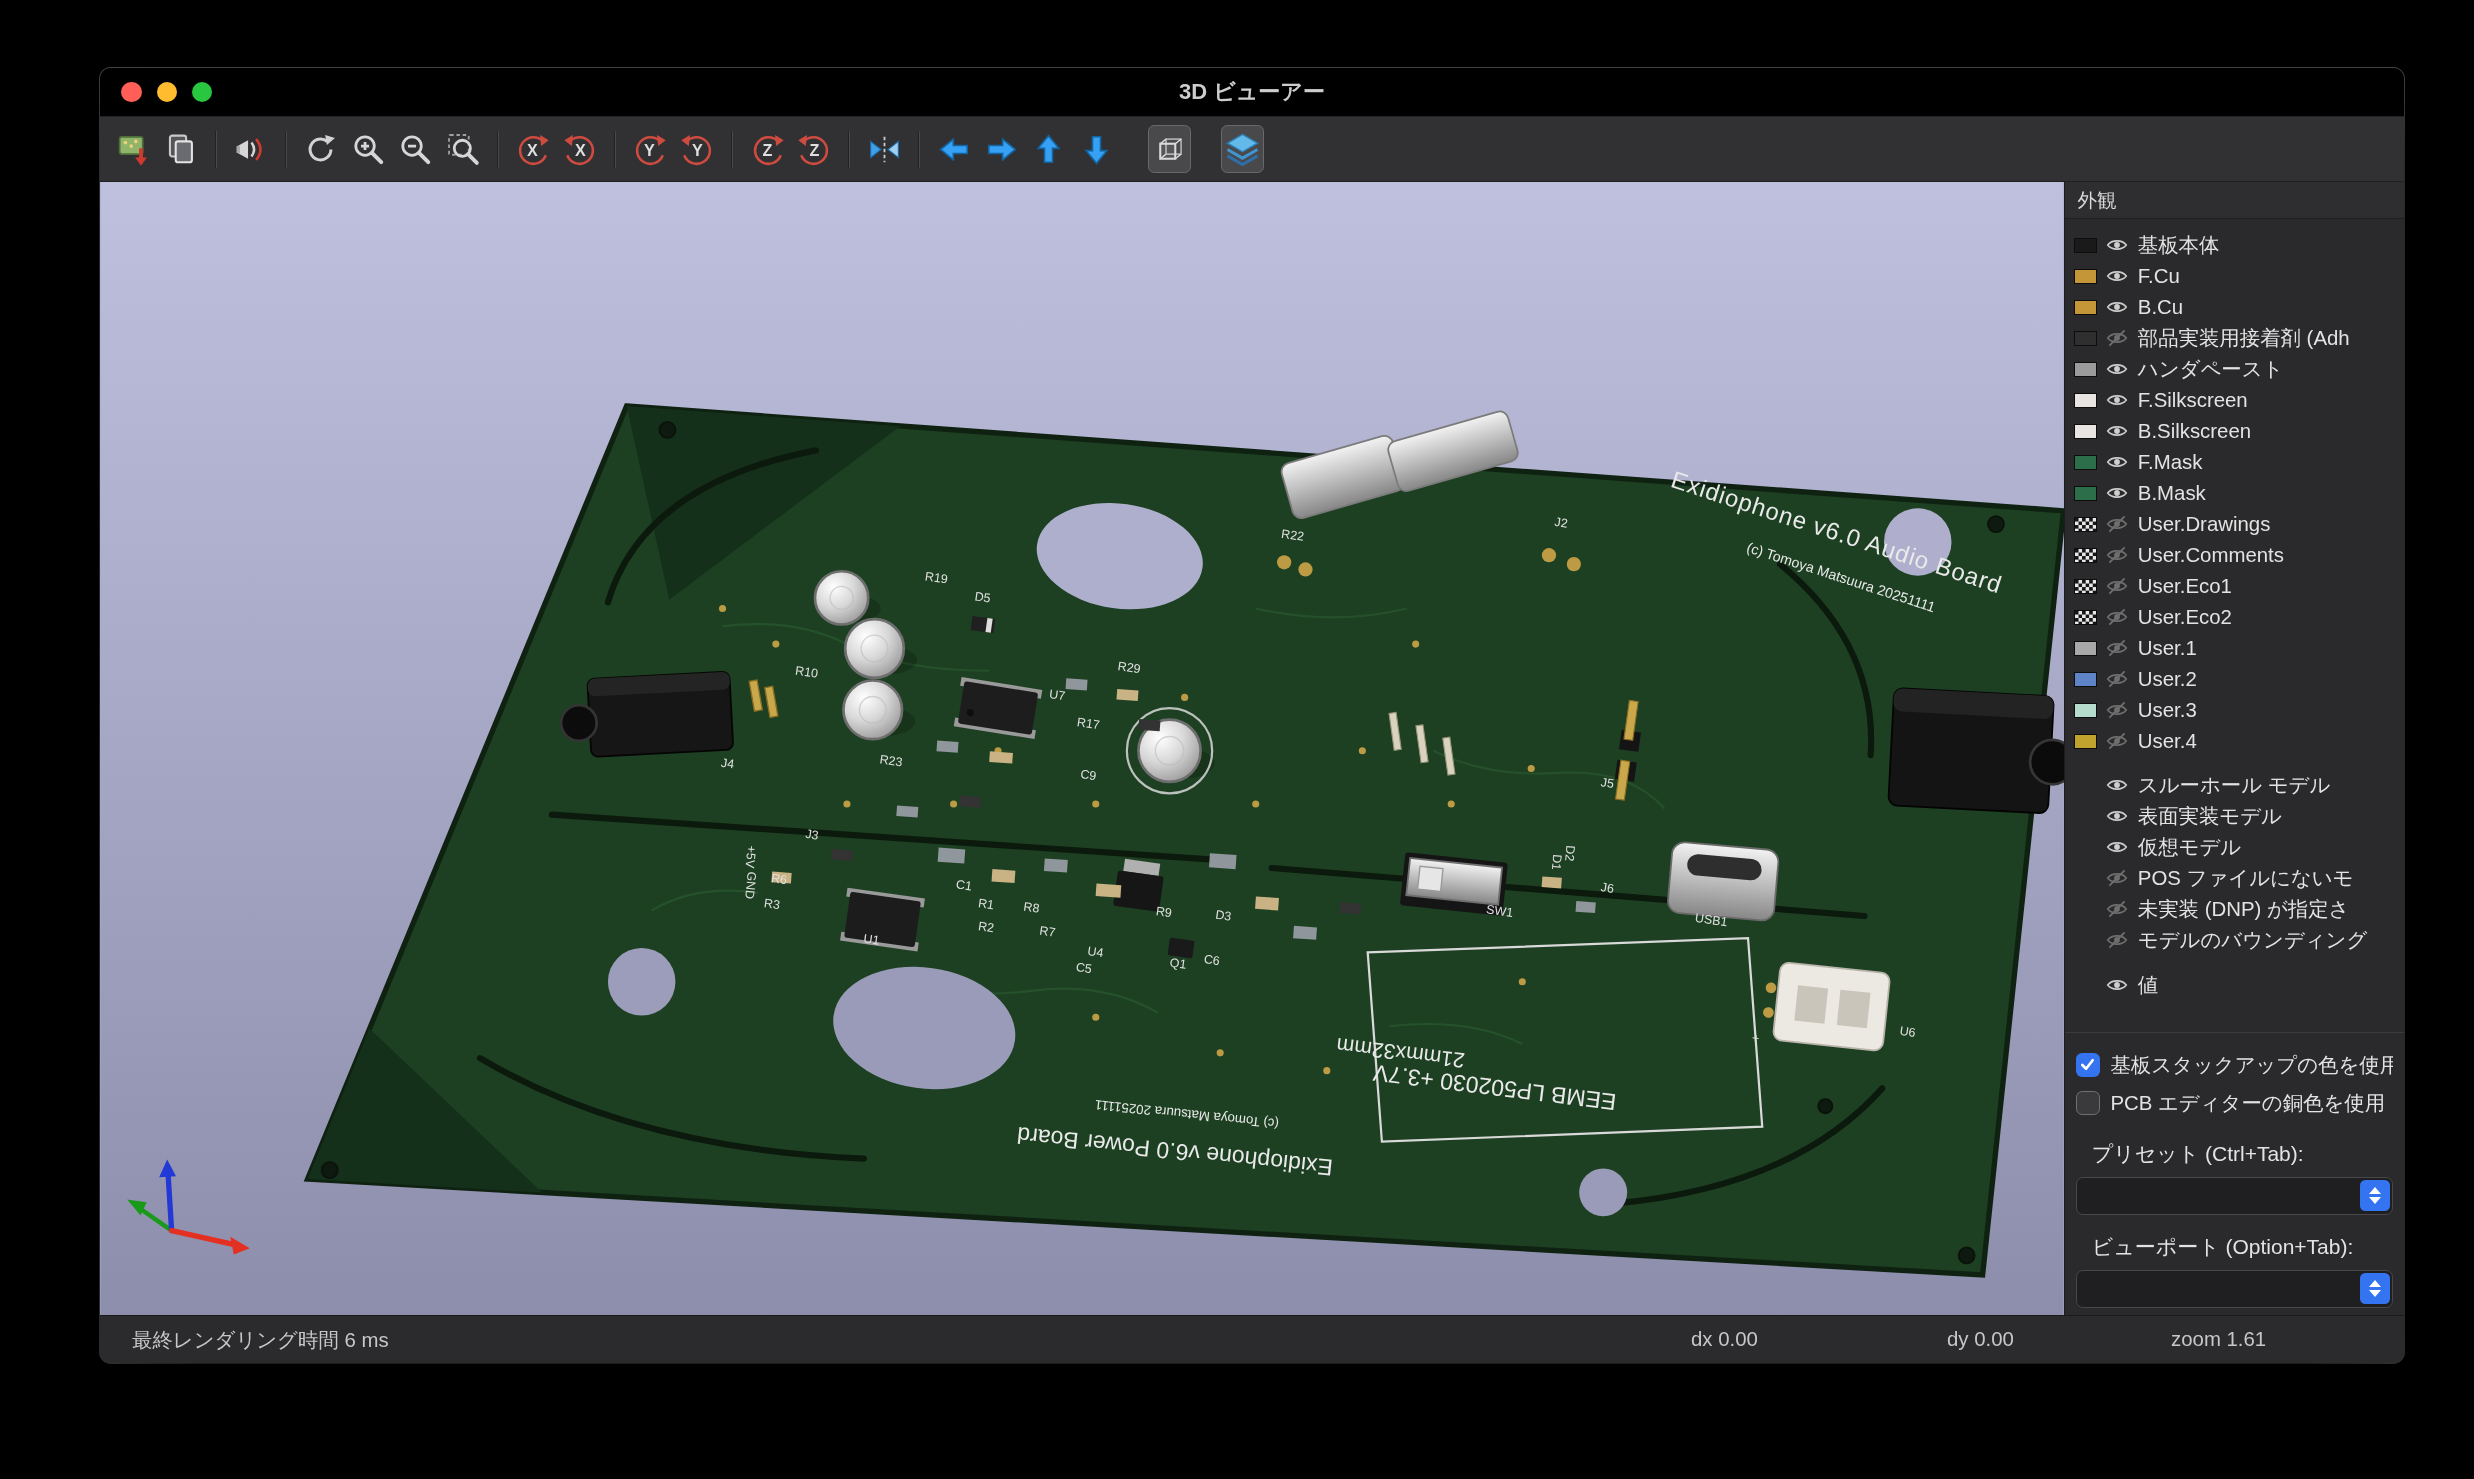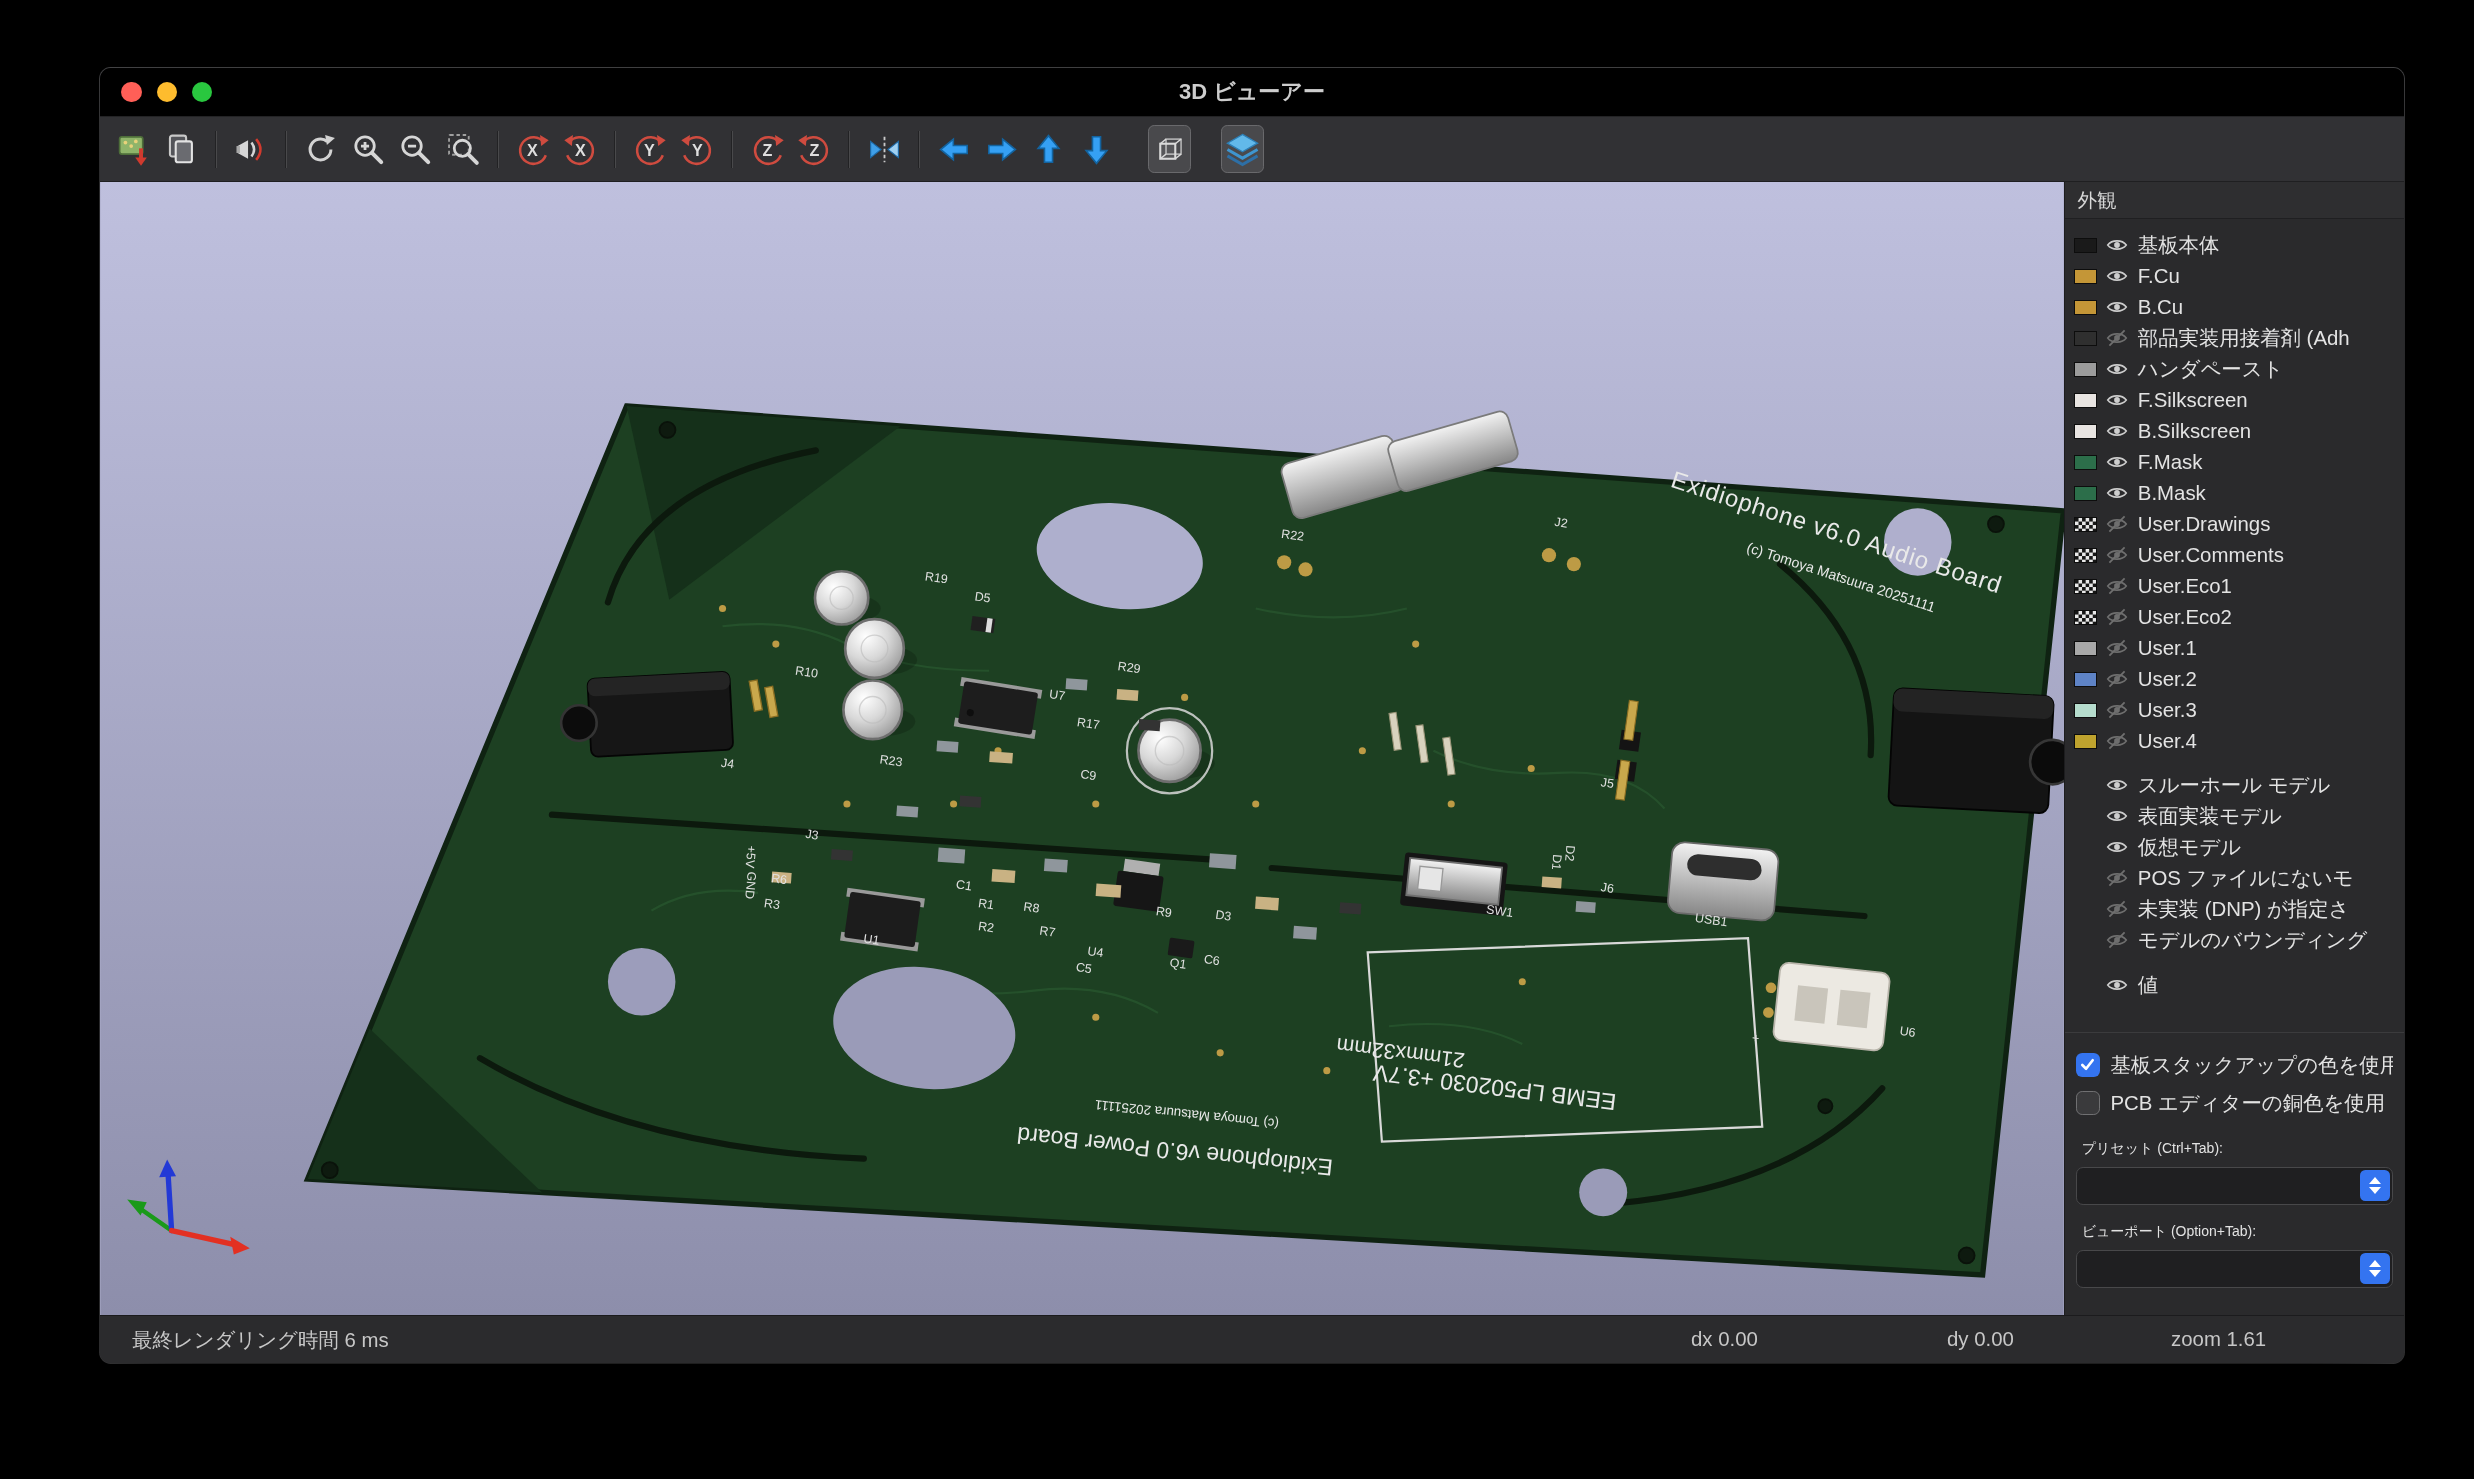--- a/index.html
+++ b/index.html
@@ -49,21 +49,21 @@
   .eye{width:22px;height:22px;margin-right:9.8px;flex:0 0 auto;}
   .row-label{font-size:20.4px;color:#e3e3e3;}
   .group-gap{height:13.3px;}
   .panel-bottom{margin-top:32px;border-top:0.9px solid #3b3b3d;padding:12.4px 10.7px 0 10.7px;}
   .cbrow{display:flex;align-items:center;height:38px;}
   .checkbox{width:24px;height:24px;border-radius:6.2px;margin-right:10.7px;flex:0 0 auto;
     display:flex;align-items:center;justify-content:center;box-sizing:border-box;}
   .checkbox.on{background:#3474f0;}
   .checkbox.off{background:#3a3a3c;border:1.3px solid #707072;}
   .cb-label{font-size:20.4px;color:#e3e3e3;white-space:nowrap;overflow:hidden;}
-  .dd-label{font-size:14px;color:#e3e3e3;margin:18px 0 9px 6px;}
+  .dd-label{font-size:21px;color:#e3e3e3;margin:18px 0 9px 16px;}
   .dropdown{height:36px;background:#1f1f21;border:0.9px solid #48484a;border-radius:7.1px;
     position:relative;}
   .stepper{position:absolute;right:2.7px;top:2.7px;bottom:2.7px;width:30px;background:#3474f0;
     border-radius:5.3px;display:flex;flex-direction:column;align-items:center;
     justify-content:center;gap:3.6px;}
   .tri-up{width:0;height:0;border-left:6.2px solid transparent;border-right:6.2px solid transparent;
     border-bottom:7.1px solid #fff;}
   .tri-down{width:0;height:0;border-left:6.2px solid transparent;border-right:6.2px solid transparent;
     border-top:7.1px solid #fff;}
   

